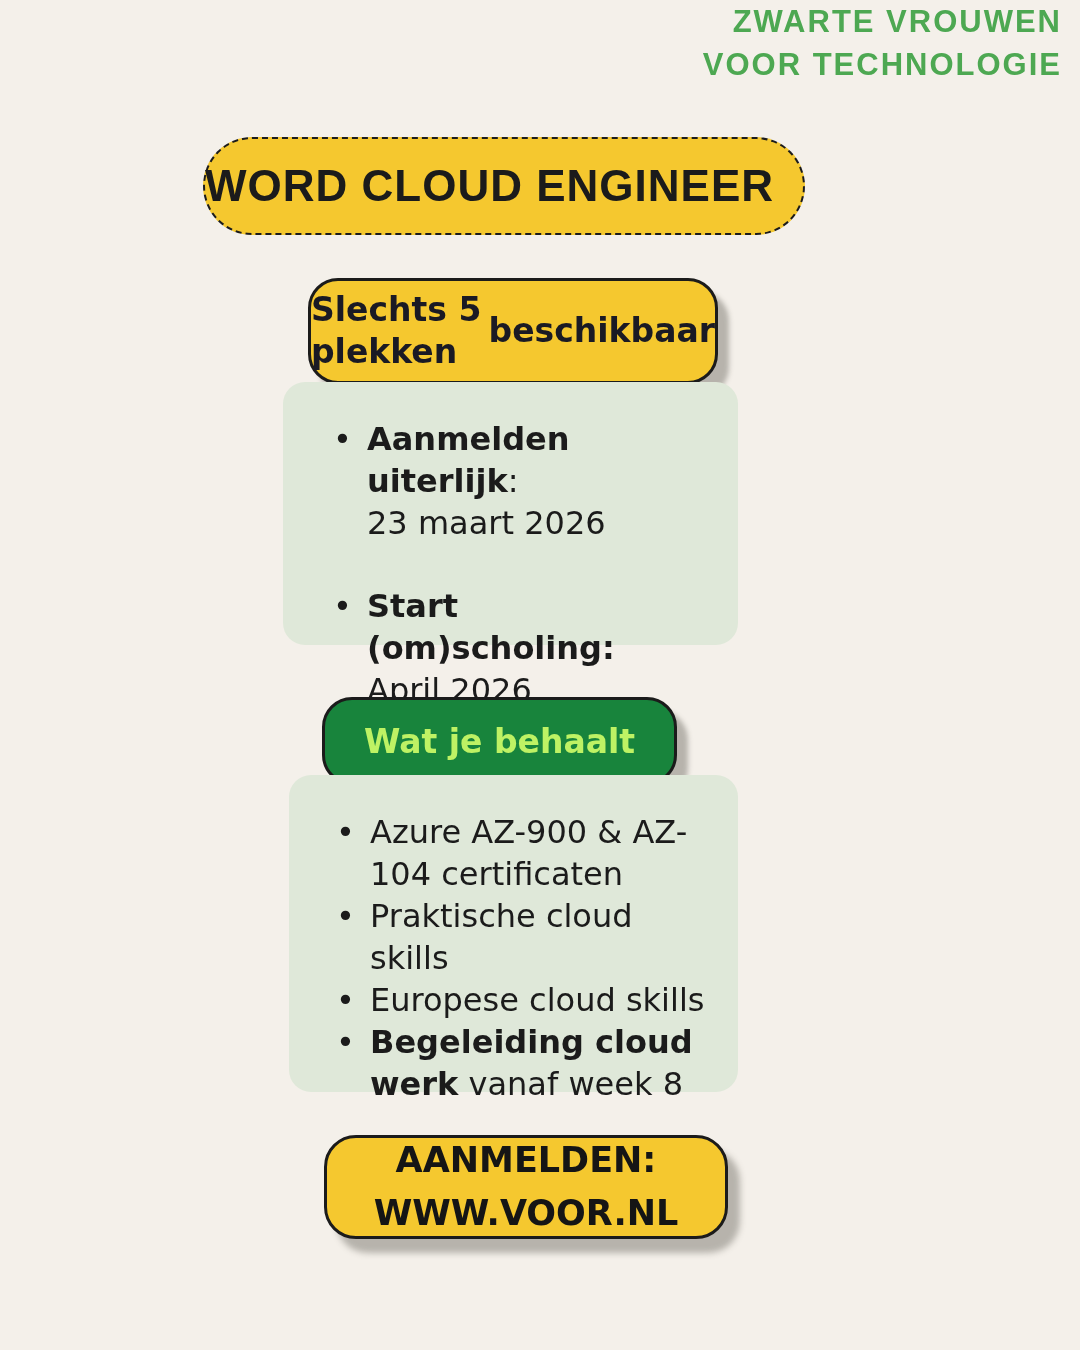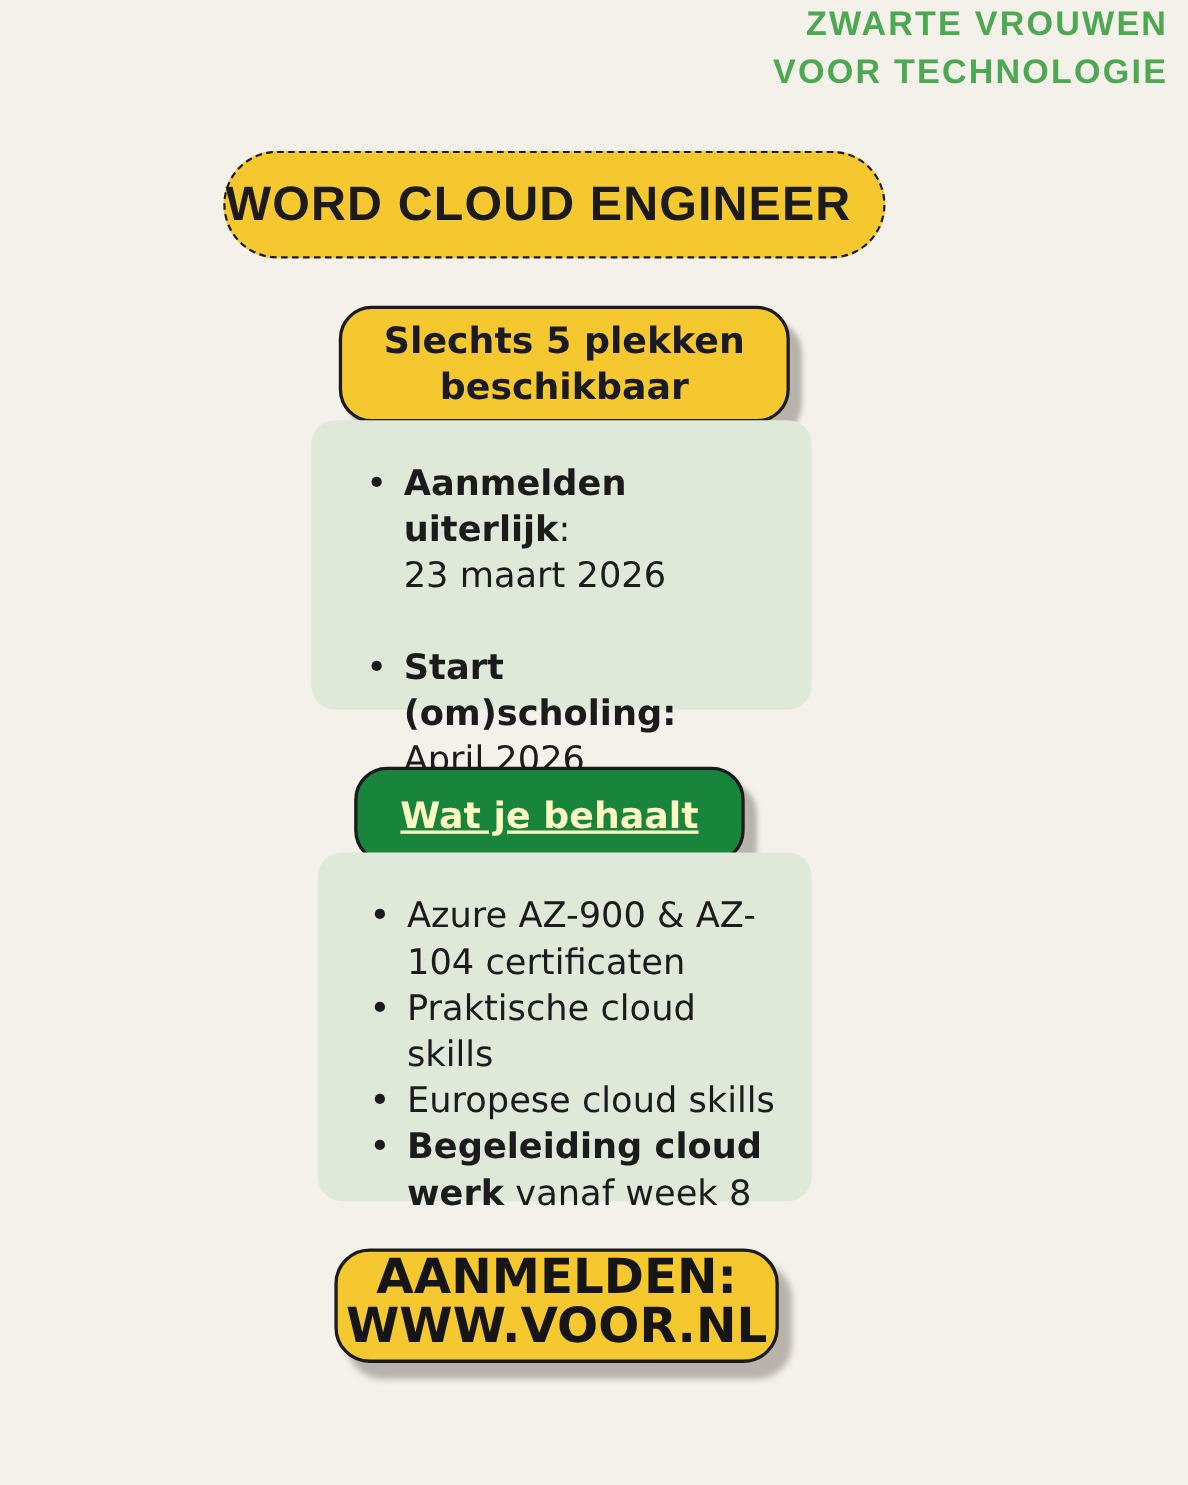--- a/index.html
+++ b/index.html
@@ -38,21 +38,21 @@
   }
 
   
   .badge{
     position:absolute;left:308px;top:278px;width:410px;height:106px;
     background:var(--yellow,#f5c82f);
     border:3px solid var(--ink,#1b1b1b);
     border-radius:30px;
     box-sizing:border-box;
     box-shadow:11px 13px 5px var(--shadow,rgba(70,65,58,0.35));
-    display:flex;flex-direction:column;align-items:center;justify-content:center;
+    display:flex;flex-direction:row;align-items:center;justify-content:center;
     font-weight:bold;font-size:33px;line-height:42px;
     color:#1a1a24;
   }
 
   
   .panel{
     position:absolute;
     background:var(--panel_green,#dfe8d9);
     border-radius:22px;
     box-sizing:border-box;
@@ -74,33 +74,33 @@
   .section-btn{
     position:absolute;left:322px;top:697px;width:355px;height:88px;
     background:var(--button_green,#18843c);
     border:3px solid var(--ink,#1b1b1b);
     border-radius:30px;
     box-sizing:border-box;
     box-shadow:11px 13px 5px var(--shadow,rgba(70,65,58,0.35));
     display:flex;align-items:center;justify-content:center;
   }
   .section-btn span{
-    color:#fef9c3;font-weight:bold;font-size:33px;text-decoration:underline;
+    color:#bef264;font-weight:bold;font-size:33px;
   }
 
   
   .cta{
-    position:absolute;left:304px;top:1135px;width:404px;height:104px;
+    position:absolute;left:324px;top:1135px;width:404px;height:104px;
     background:var(--yellow,#f5c82f);
     border:3px solid var(--ink,#1b1b1b);
     border-radius:32px;
     box-sizing:border-box;
     box-shadow:12px 14px 6px var(--shadow,rgba(70,65,58,0.35));
-    display:flex;flex-direction:column;align-items:center;justify-content:flex-start;
-    font-weight:bold;font-size:44px;line-height:45px;
+    display:flex;flex-direction:column;align-items:center;justify-content:space-between;
+    font-weight:bold;font-size:35px;line-height:45px;
     color:#151515;cursor:pointer;
   }
 </style>
 </head>
 <body>
 
 <div class="canvas">
 
   <div class="logo">
     <div>ZWARTE VROUWEN</div>

